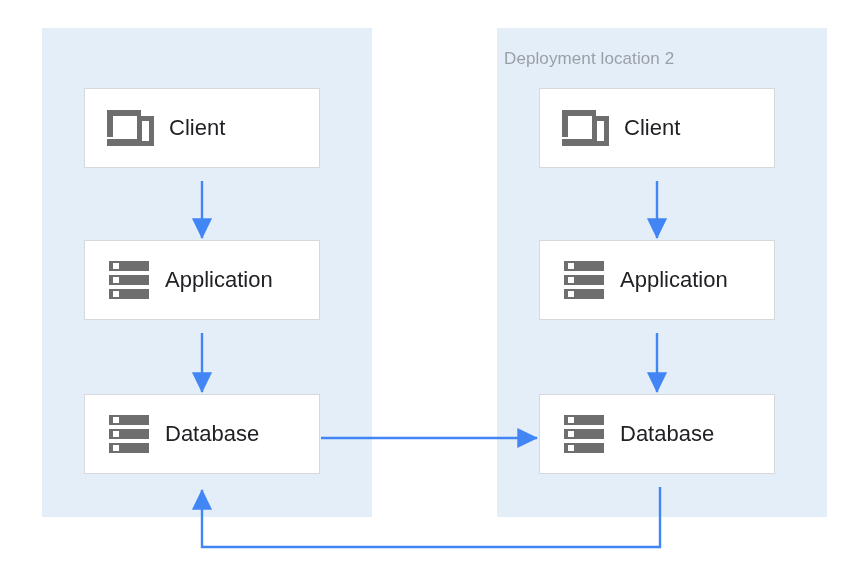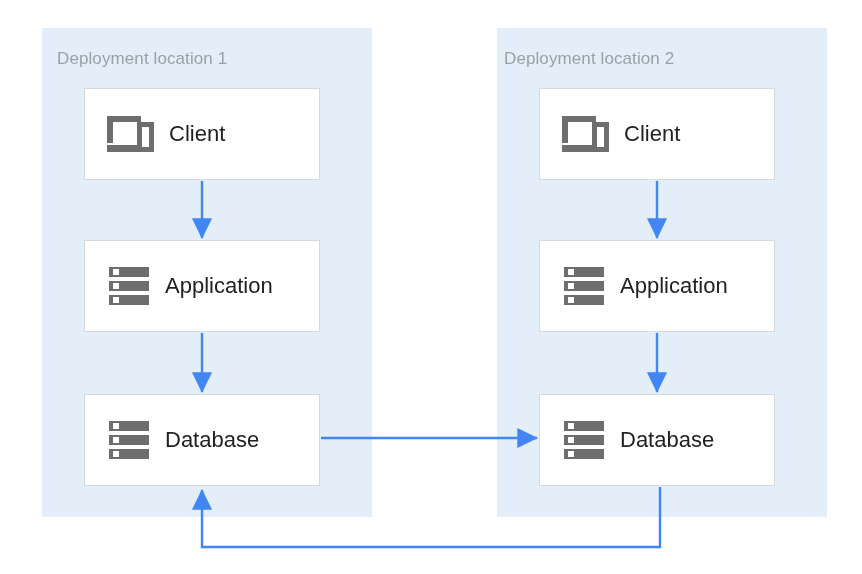--- a/index.html
+++ b/index.html
@@ -36,21 +36,21 @@
   #zone-label-2 { left: 504px; top: 49px; }
 
   .node {
     position: absolute;
     box-sizing: border-box;
     background: #ffffff;
     border: 1px solid #D6D8DB;
     display: flex;
     align-items: center;
     width: 236px;
-    height: 92px;
+    height: 80px;
   }
   .node-icon {
     flex: 0 0 auto;
     width: 46px;
     height: 46px;
     margin-left: 22px;
     position: relative;
   }
   .node-label {
     flex: 1 1 auto;
@@ -118,21 +118,20 @@
   }
 </style>
 </head>
 <body>
 
 <div id="diagram">
 
   <div class="zone" id="zone-1"></div>
   <div class="zone" id="zone-2"></div>
 
-  <div class="zone-label" id="zone-label-1">Deployment location 1</div>
   <div class="zone-label" id="zone-label-2">Deployment location 2</div>
 
   <svg id="links" viewBox="0 0 862 574" xmlns="http://www.w3.org/2000/svg">
     <defs>
       <marker id="arrow-down" markerWidth="9" markerHeight="9" refX="4.5" refY="8.2" orient="0">
         <path d="M0.3,0 L8.7,0 L4.5,8.6 Z" fill="#4285F4"></path>
       </marker>
       <marker id="arrow-up" markerWidth="9" markerHeight="9" refX="4.5" refY="0.4" orient="0">
         <path d="M4.5,0 L8.7,8.6 L0.3,8.6 Z" fill="#4285F4"></path>
       </marker>

